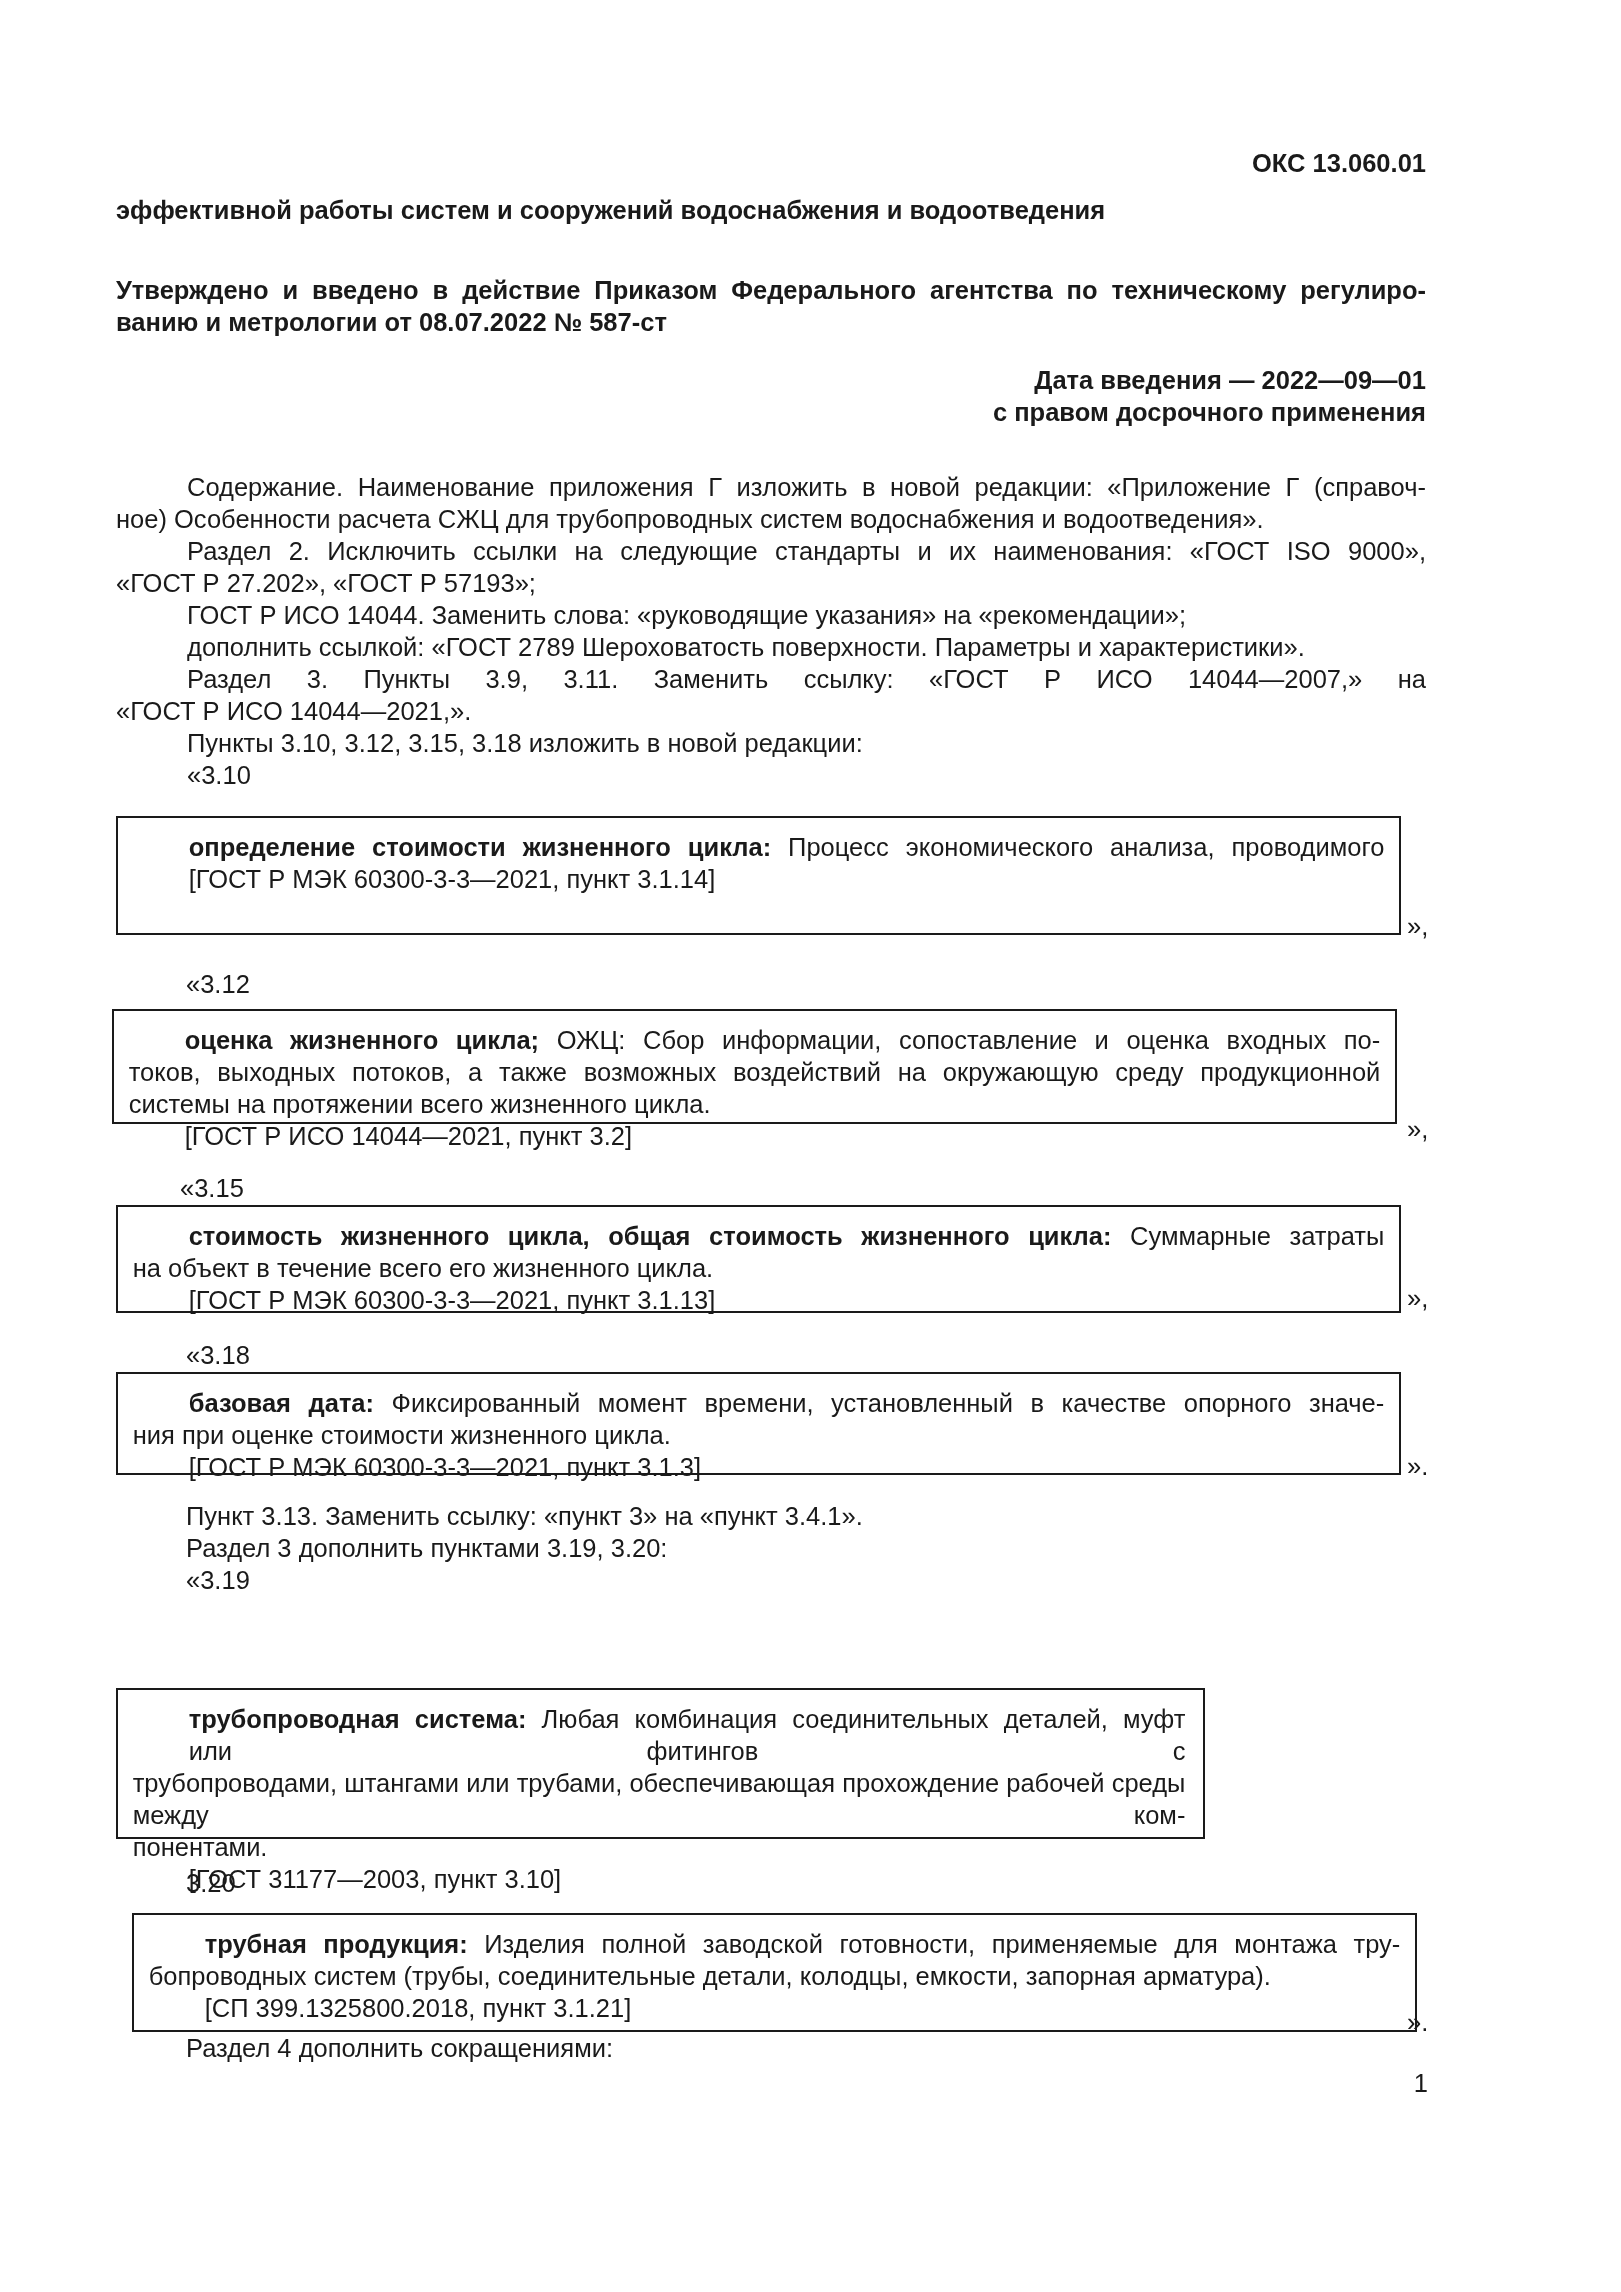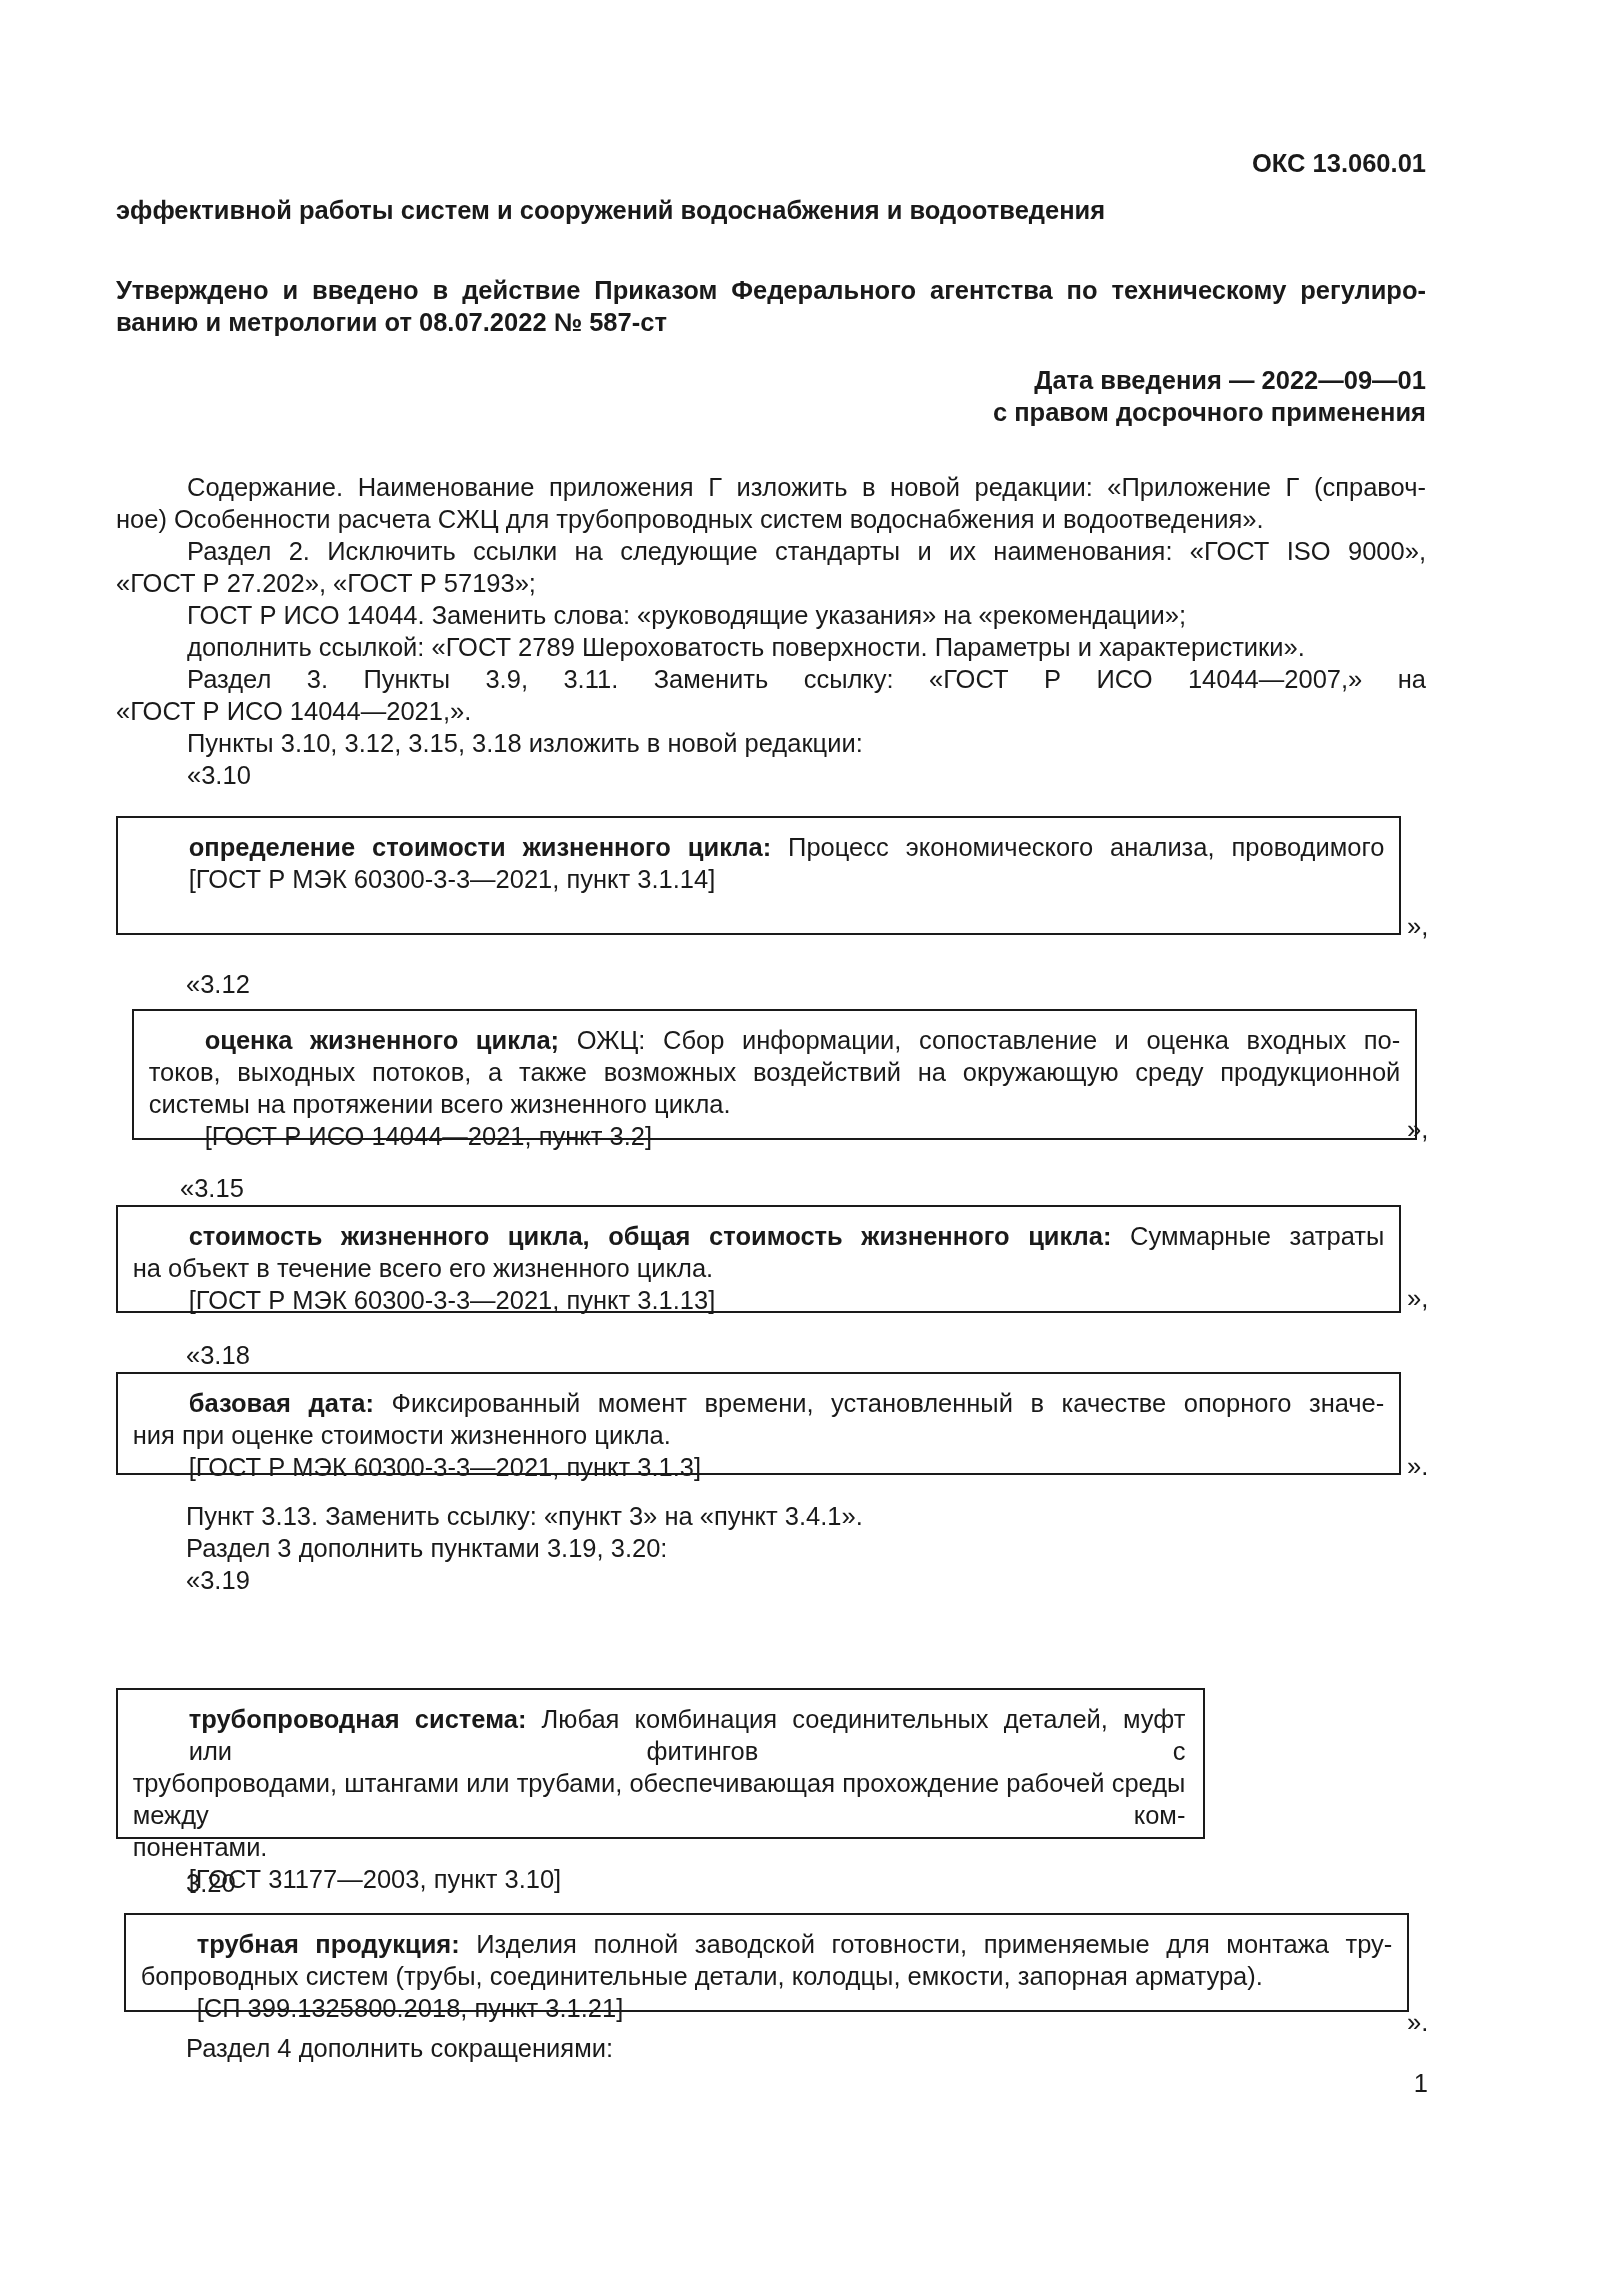--- a/index.html
+++ b/index.html
@@ -48,21 +48,21 @@
 
 <div class="boxframe" style="left:116px; top:816px; width:1285px; height:119px;">
   <div class="boxin t26">
     <div class="j" style="padding-left:56px;"><span class="bold">определение стоимости жизненного цикла:</span><span> Процесс экономического анализа, проводимого</span></div>
     <div style="padding-left:56px;">[ГОСТ Р МЭК 60300-3-3—2021, пункт 3.1.14]</div>
   </div>
 </div>
 <div class="close" style="left:1407px; top:910px;">»,</div>
 
 <div class="abs t26" style="left:186px; top:968px;">«3.12</div>
-<div class="boxframe" style="left:132px; top:1009px; width:1285px; height:131px;">
+<div class="boxframe" style="left:112px; top:1009px; width:1285px; height:115px;">
   <div class="boxin t26">
     <div class="j" style="padding-left:56px;"><span class="bold">оценка жизненного цикла;</span><span> ОЖЦ: Сбор информации, сопоставление и оценка входных по-</span></div>
     <div class="j">токов, выходных потоков, а также возможных воздействий на окружающую среду продукционной</div>
     <div>системы на протяжении всего жизненного цикла.</div>
     <div style="padding-left:56px;">[ГОСТ Р ИСО 14044—2021, пункт 3.2]</div>
   </div>
 </div>
 <div class="close" style="left:1407px; top:1113px;">»,</div>
 
 <div class="abs t26" style="left:180px; top:1172px;">«3.15</div>
@@ -94,21 +94,21 @@
 <div class="boxframe" style="left:116px; top:1688px; width:1089px; height:151px;">
   <div class="boxin t26" style="right:17.6px;">
     <div class="j" style="padding-left:56px;"><span class="bold">трубопроводная система:</span><span> Любая комбинация соединительных деталей, муфт или фитингов с</span></div>
     <div class="j">трубопроводами, штангами или трубами, обеспечивающая прохождение рабочей среды между ком-</div>
     <div>понентами.</div>
     <div style="padding-left:56px;">[ГОСТ 31177—2003, пункт 3.10]</div>
   </div>
 </div>
 
 <div class="abs t26" style="left:186px; top:1867px;">3.20</div>
-<div class="boxframe" style="left:124px; top:1913px; width:1285px; height:99px;">
+<div class="boxframe" style="left:132px; top:1913px; width:1285px; height:119px;">
   <div class="boxin t26">
     <div class="j" style="padding-left:56px;"><span class="bold">трубная продукция:</span><span> Изделия полной заводской готовности, применяемые для монтажа тру-</span></div>
     <div>бопроводных систем (трубы, соединительные детали, колодцы, емкости, запорная арматура).</div>
     <div style="padding-left:56px;">[СП 399.1325800.2018, пункт 3.1.21]</div>
   </div>
 </div>
 <div class="close" style="left:1407px; top:2006px;">».</div>
 
 <div class="abs t26" style="left:186px; top:2032px;">Раздел 4 дополнить сокращениями:</div>
 

